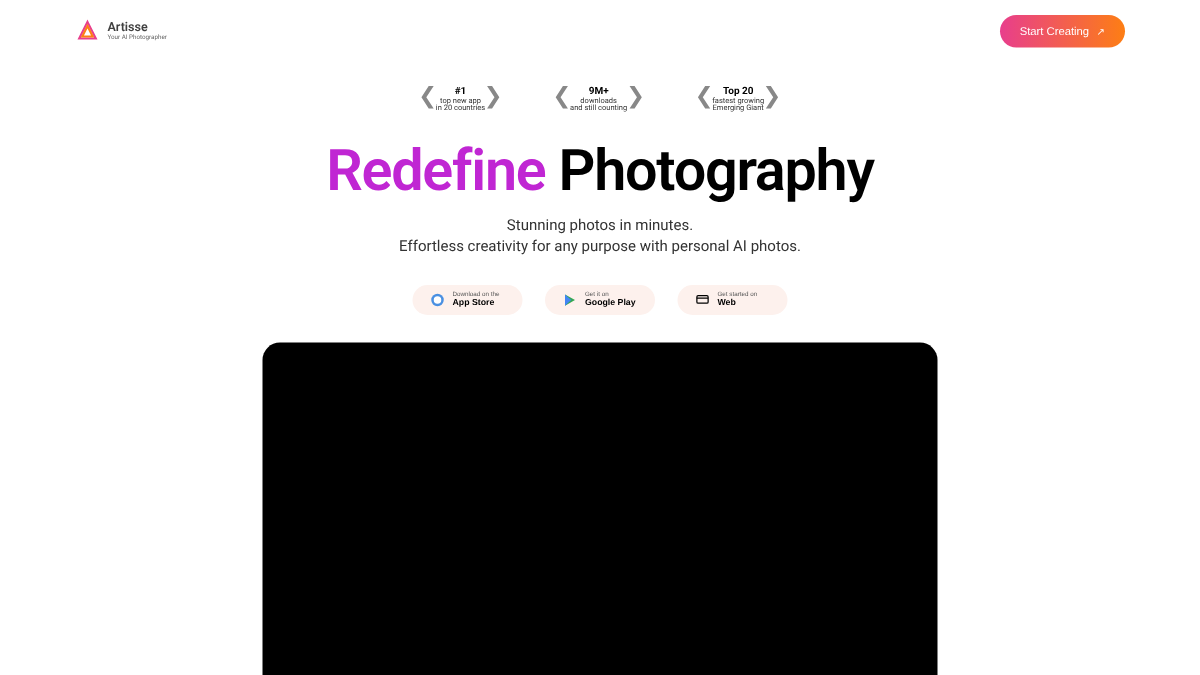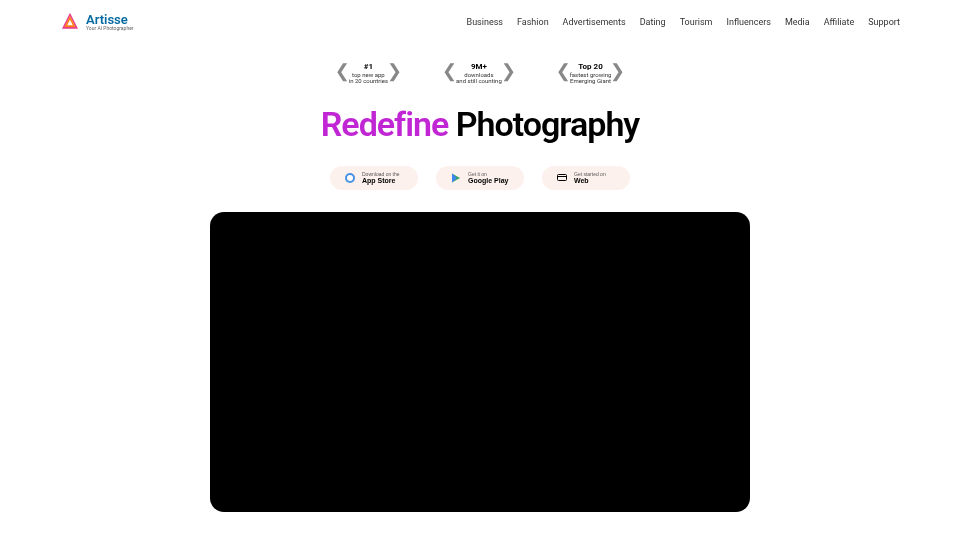--- a/index.html
+++ b/index.html
@@ -24,23 +24,23 @@
     .logo-icon {
       width: 20px;
       height: 20px;
     }
     .logo-text {
       display: flex;
       flex-direction: column;
       line-height: 1;
     }
     .logo-name {
-      font-size: 13px;
+      font-size: 10px;
       font-weight: 600;
-      color: #0369a1;
+      color: #404040;
     }
     .logo-tag {
       font-size: 5px;
       color: #666;
     }
     .nav {
       display: flex;
       gap: 14px;
     }
     .nav-item {
@@ -94,21 +94,21 @@
       font-weight: 700;
       color: #000;
     }
     .badge-sub {
       font-size: 6px;
       color: #333;
     }
     .hero-title {
       text-align: center;
       margin-top: 18px;
-      font-size: 34px;
+      font-size: 46px;
       font-weight: 600;
       letter-spacing: -1px;
     }
     .title-accent {
       color: #c026d3;
     }
     .title-main {
       color: #000;
     }
     .subtitle {
@@ -172,31 +172,24 @@
       <svg viewBox="0 0 24 24" fill="none" stroke="#e83e8c" stroke-width="2">
         <path d="M12 3 L20 19 L4 19 Z"></path>
         <path d="M12 7 L17 17 L7 17 Z" stroke="#fd7e14"></path>
       </svg>
     </span>
     <div class="logo-text">
       <span class="logo-name">Artisse</span>
       <span class="logo-tag">Your AI Photographer</span>
     </div>
   </div>
-  <nav class="nav">
-    <span class="nav-item">Business</span>
-    <span class="nav-item">Fashion</span>
-    <span class="nav-item">Advertisements</span>
-    <span class="nav-item">Dating</span>
-    <span class="nav-item">Tourism</span>
-    <span class="nav-item">Influencers</span>
-    <span class="nav-item">Media</span>
-    <span class="nav-item">Affiliate</span>
-    <span class="nav-item">Support</span>
-  </nav>
+  <button class="cta">
+    <span>Start Creating</span>
+    <span class="cta-arrow">↗</span>
+  </button>
 </header>
 
 <div class="badges">
   <div class="badge">
     <span class="laurel">❮</span>
     <div class="badge-text">
       <div class="badge-title">#1</div>
       <div class="badge-sub">top new app</div>
       <div class="badge-sub">in 20 countries</div>
     </div>
@@ -221,20 +214,22 @@
     <span class="laurel laurel-r">❮</span>
   </div>
 </div>
 
 <h1 class="hero-title">
   <span class="title-accent">Redefine</span>
   <span class="title-main">Photography</span>
 </h1>
 
 <div class="subtitle">
+  <div>Stunning photos in minutes.</div>
+  <div>Effortless creativity for any purpose with personal AI photos.</div>
 </div>
 
 <div class="stores">
   <button class="store-btn">
     <span class="store-icon">
       <svg viewBox="0 0 24 24">
           <circle cx="12" cy="12" r="10" fill="#4a90e2"></circle>
           <path d="M12 6 a4 4 0 0 0 0 12 a4 4 0 0 0 0-12" fill="#fff"></path>
         </svg>
     </span>

